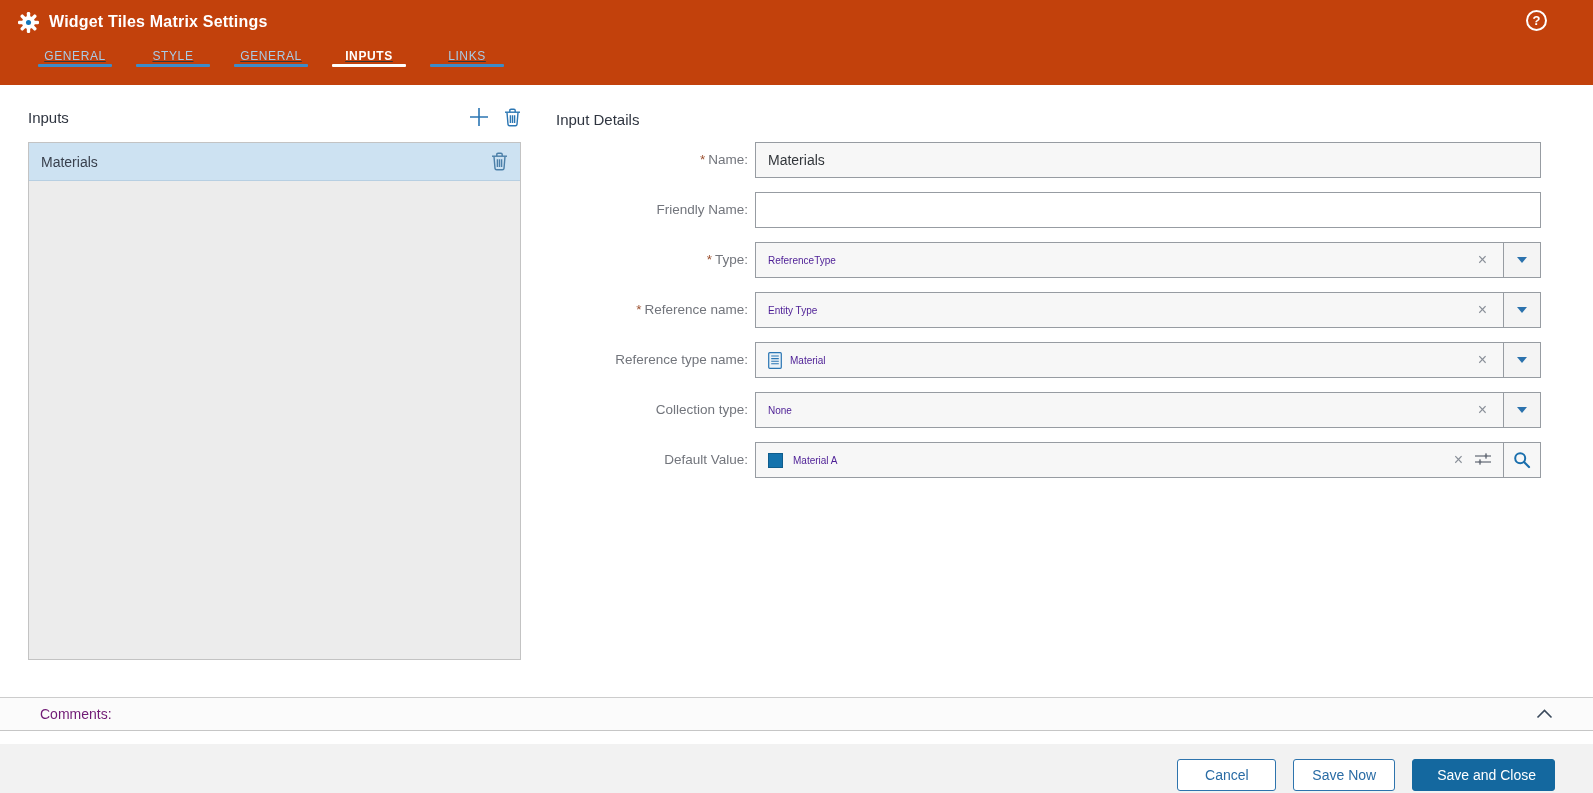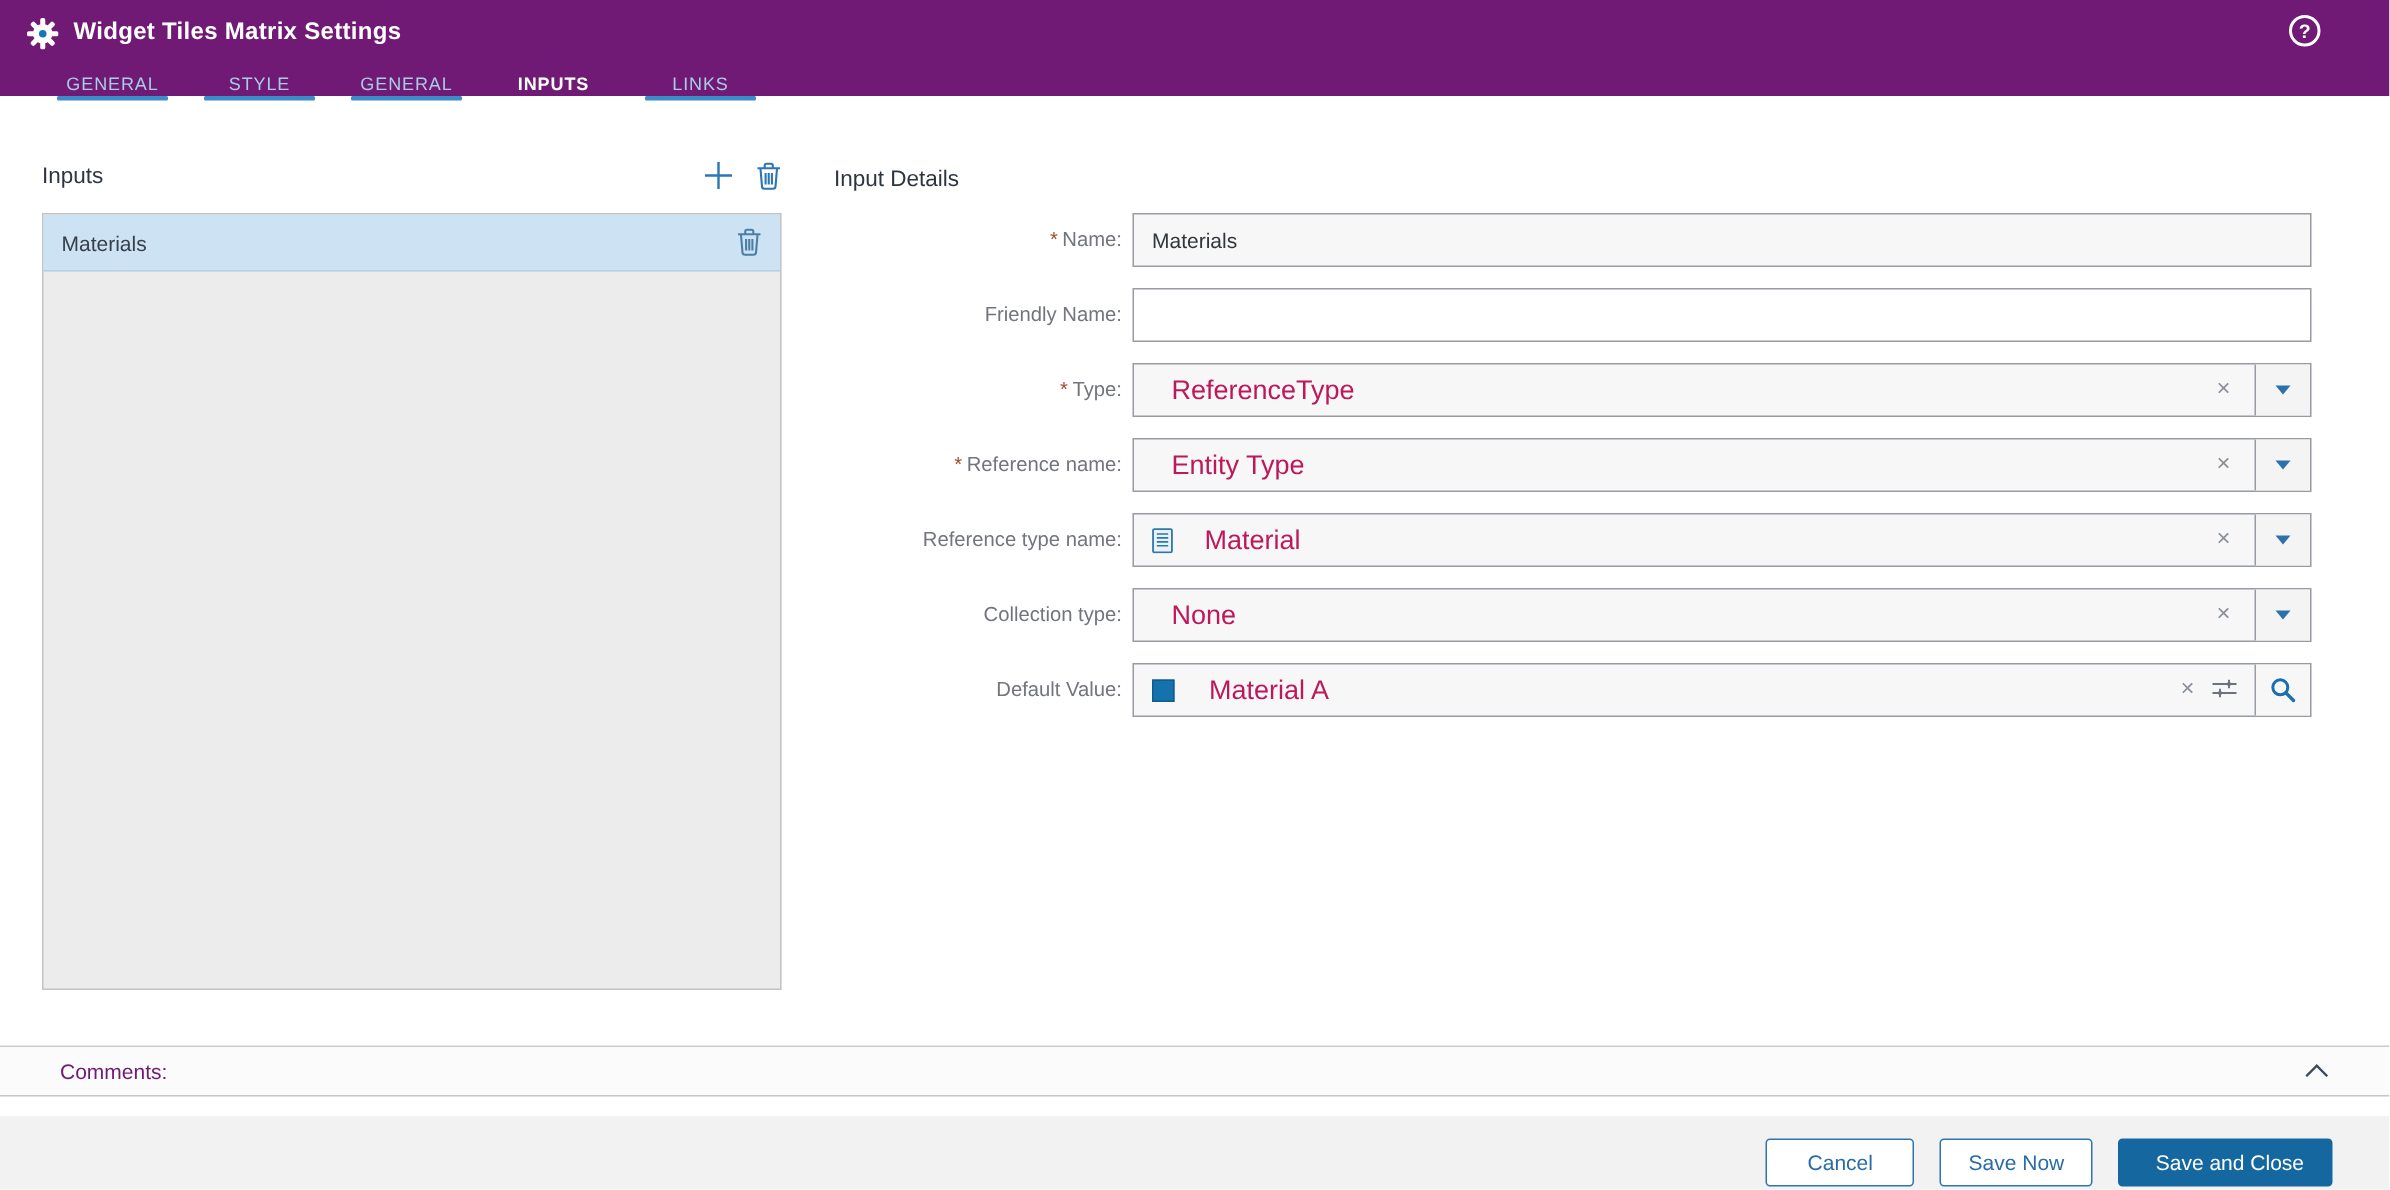--- a/index.html
+++ b/index.html
@@ -6,33 +6,33 @@
   html, body { width: 1593px; height: 793px; overflow: hidden; }
   body {
     font-family: "Liberation Sans", sans-serif;
     background: #ffffff;
     color: #32363b;
     position: relative;
   }
 
   
   .header {
-    position: absolute; top: 0; left: 0; right: 0; height: 64px;
-    background: #701a75;
+    position: absolute; top: 0; left: 0; right: 0; height: 85px;
+    background: #c2410c;
   }
   .header-top { display: flex; align-items: center; height: 44px; padding: 0 18px 0 18px; }
   .gear { width: 21px; height: 21px; margin-right: 10px; flex: 0 0 auto; }
   .header-title { color: #ffffff; font-size: 16px; font-weight: 700; letter-spacing: .2px; }
   .help-btn {
     position: absolute; top: 10px; right: 46px; width: 21px; height: 21px;
     border: 2px solid #ffffff; border-radius: 50%;
     color: #ffffff; font-size: 13px; font-weight: 700;
     display: flex; align-items: center; justify-content: center; cursor: pointer;
   }
-  .tabs { display: flex; padding-left: 38px; gap: 24px; }
+  .tabs { display: flex; padding-left: 38px; gap: 24px; text-decoration: underline; }
   .tab {
     min-width: 74px; text-align: center; cursor: pointer;
     color: #a9cbe6; font-size: 12px; letter-spacing: .6px; font-weight: 400;
     padding: 5px 4px 10px 4px; position: relative;
   }
   .tab::after {
     content: ""; position: absolute; left: 0; right: 0; bottom: 6px; height: 3px;
     background: #3d8bc8; border-radius: 1px;
   }
   .tab.active { color: #ffffff; font-weight: 700; }
@@ -72,21 +72,21 @@
   .text-input {
     width: 100%; height: 36px; border: 1px solid #979ca2; background: #f7f7f7;
     font-family: "Liberation Sans", sans-serif; font-size: 14px; color: #32363b;
     padding: 0 12px; outline: none;
   }
   .text-input.white { background: #ffffff; }
   .combo {
     display: flex; height: 36px; border: 1px solid #979ca2; background: #f7f7f7;
   }
   .combo-main { flex: 1; display: flex; align-items: center; padding: 0 10px 0 12px; overflow: hidden; }
-  .combo-value { font-size: 18px; color: #be185d; flex: 1; white-space: nowrap; margin-left: 13px; }
+  .combo-value { font-size: 10px; color: #4c1d95; flex: 1; white-space: nowrap; }
   .clear-x {
     color: #8a9099; font-size: 16px; line-height: 1; cursor: pointer; padding: 2px 6px;
     flex: 0 0 auto;
   }
   .combo-arrow {
     width: 37px; border-left: 1px solid #979ca2; background: #f4f4f4;
     display: flex; align-items: center; justify-content: center; cursor: pointer; flex: 0 0 auto;
   }
   .tri-down { width: 0; height: 0; border-left: 5px solid transparent; border-right: 5px solid transparent; border-top: 6px solid #2b72ad; }
   .doc-icon { width: 14px; height: 17px; margin-right: 8px; flex: 0 0 auto; }

